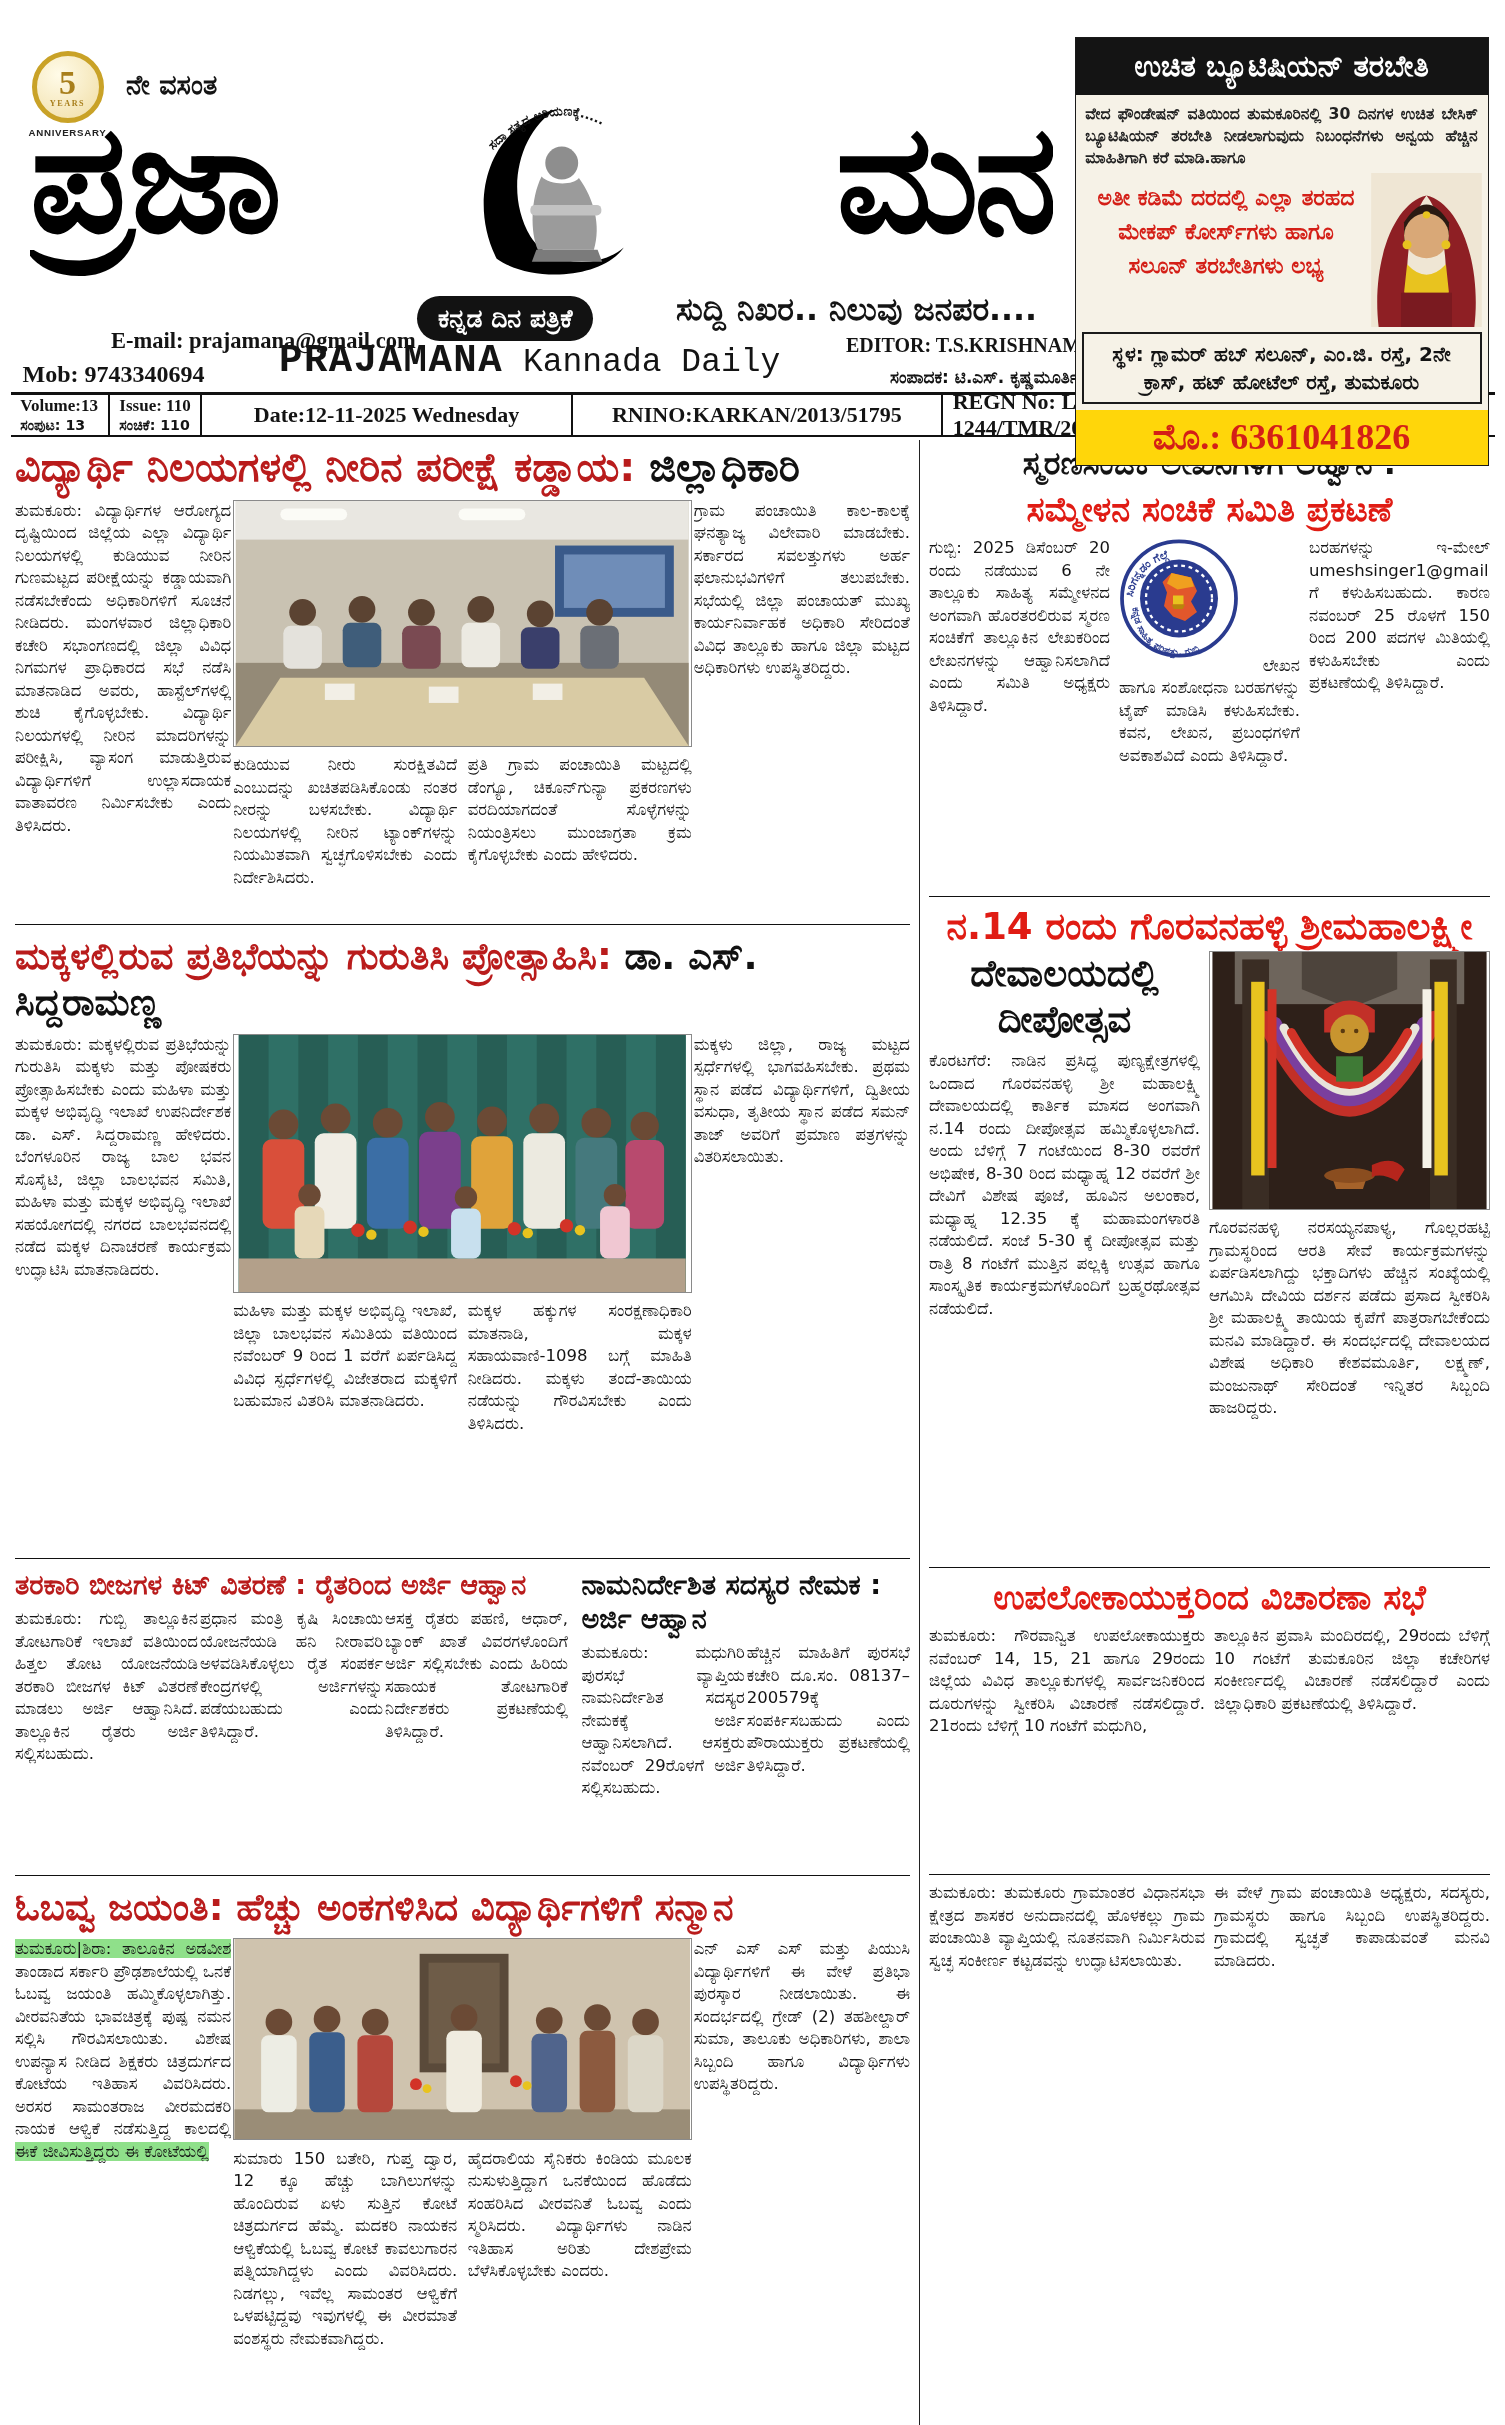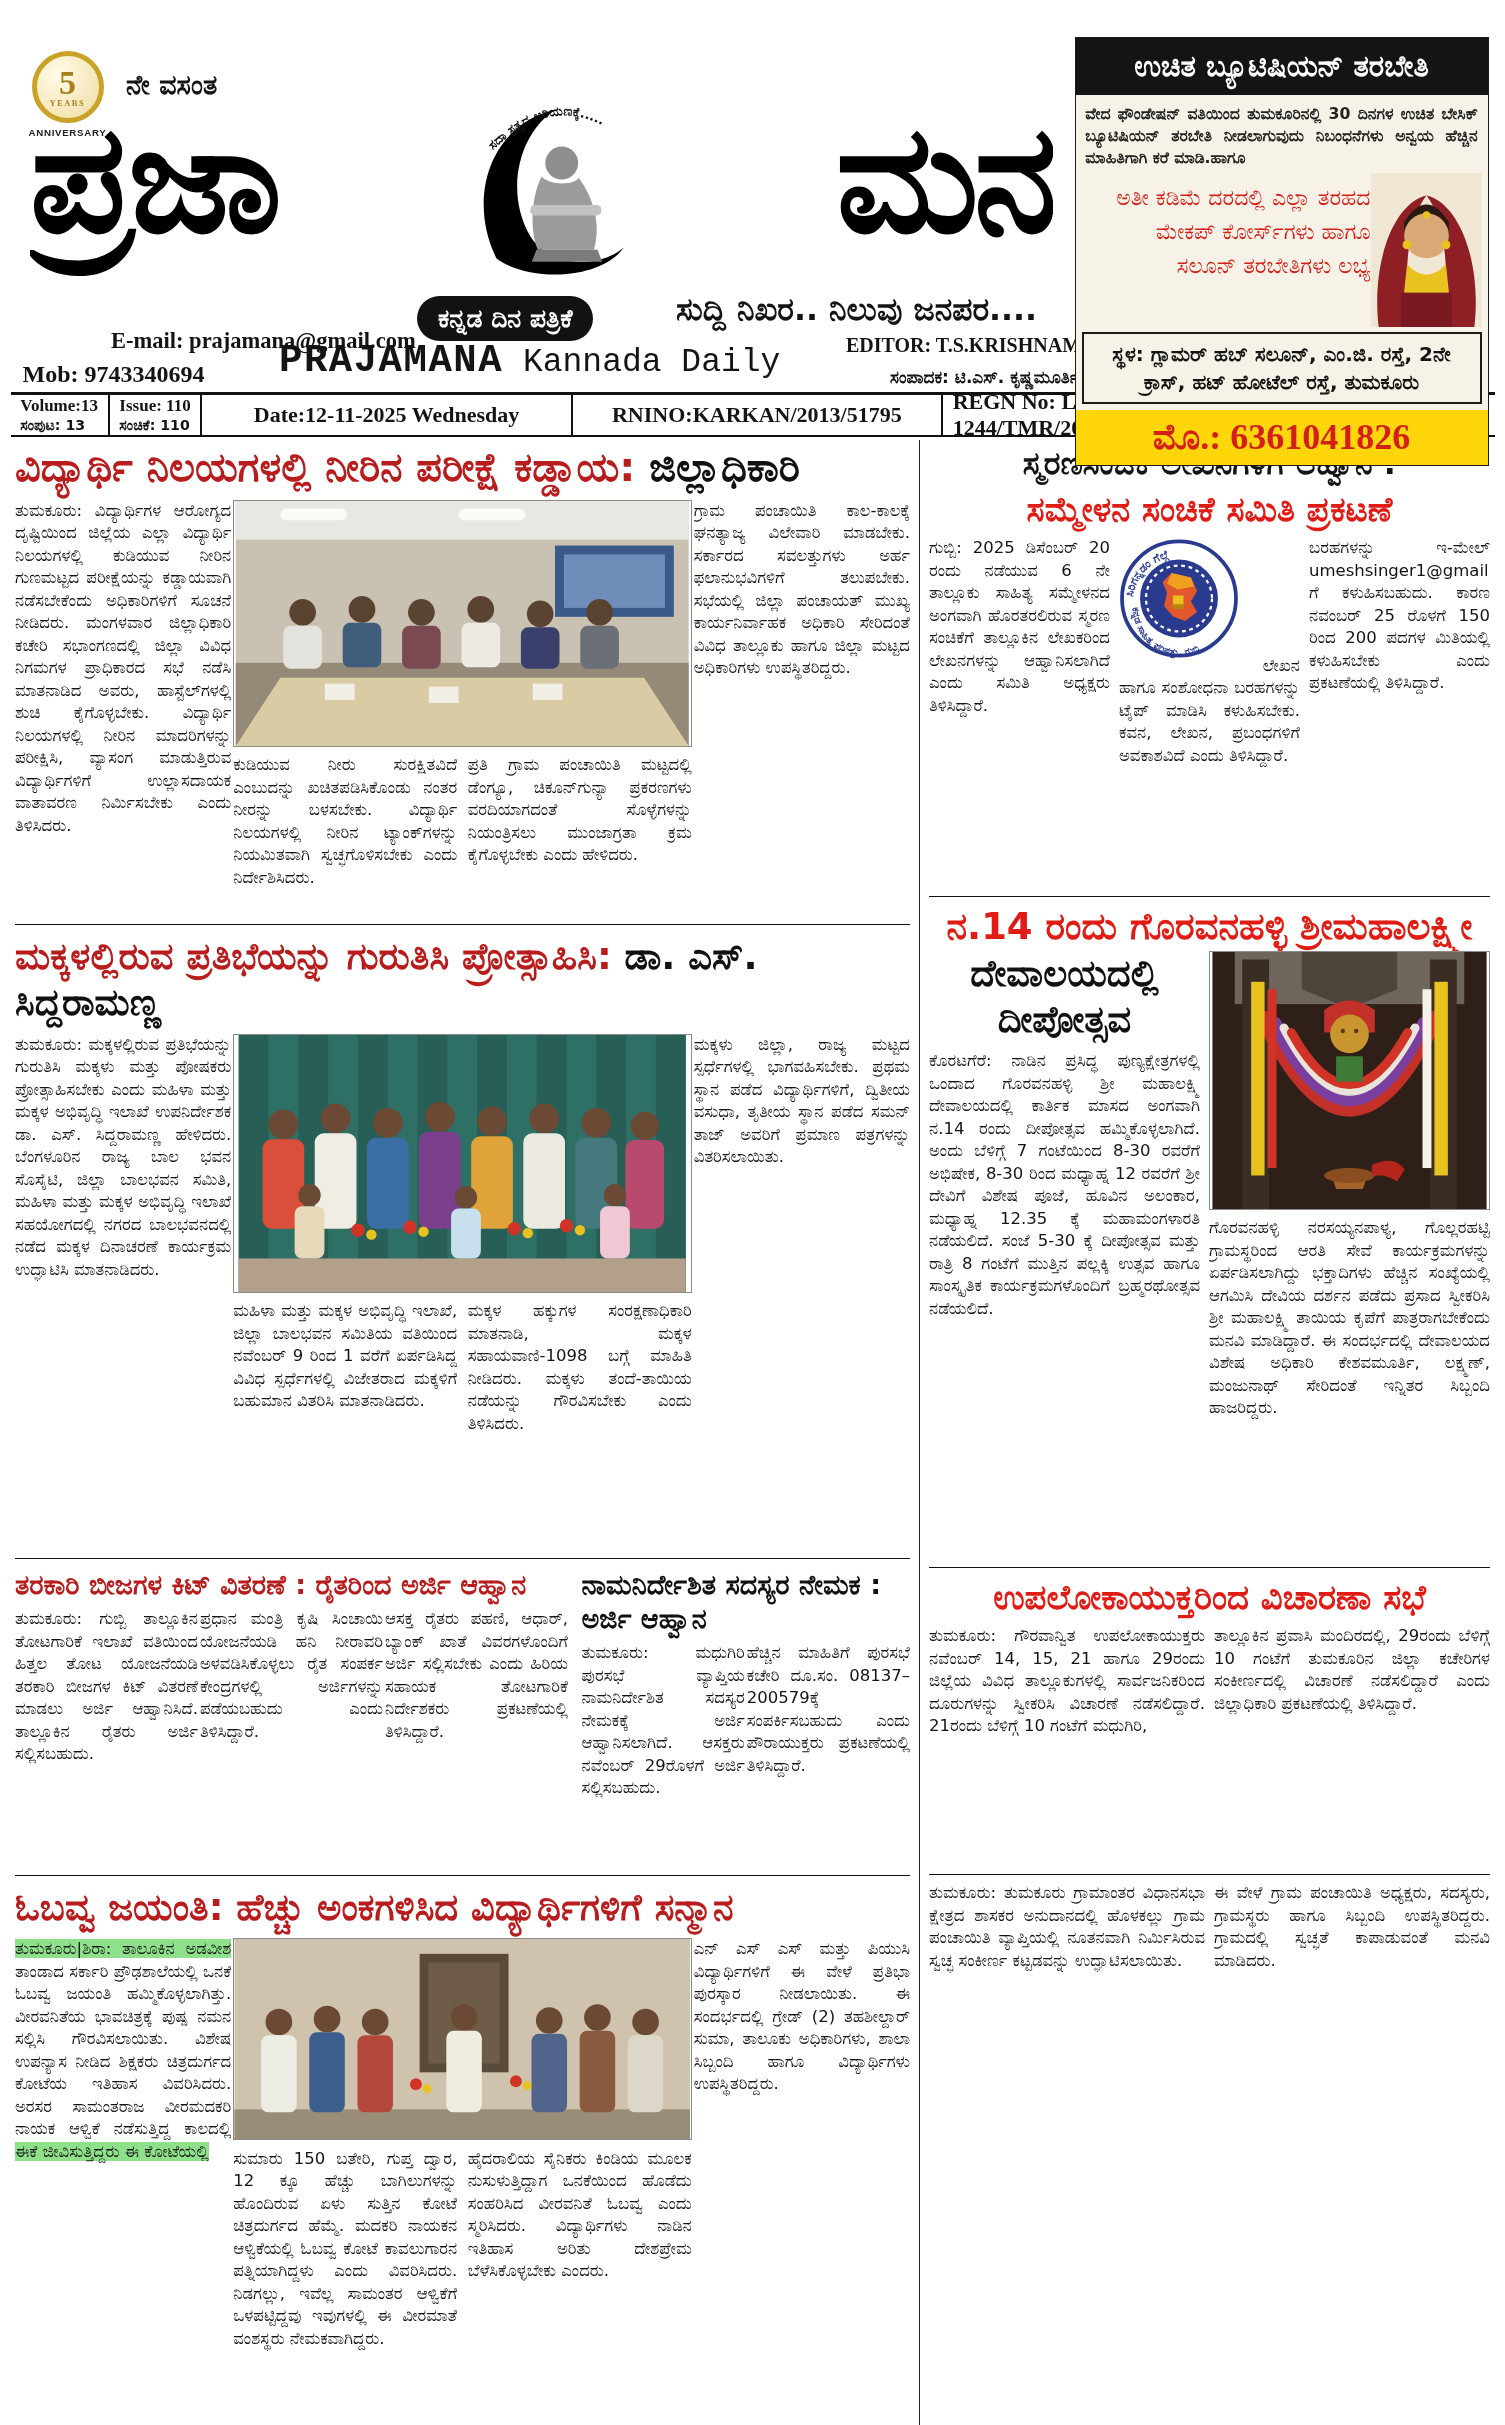--- a/index.html
+++ b/index.html
@@ -37,21 +37,21 @@
   .tagline { position:absolute; left:676px; top:291px; font-weight:bold; font-size:31.5px; }
   .eng-name { position:absolute; left:279px; top:339px; font-family:Liberation Mono, monospace; font-weight:bold; font-size:39px; letter-spacing:1.5px; white-space:nowrap; }
   .eng-sub  { font-weight:normal; font-size:33px; letter-spacing:0; }
   .editor-en { position:absolute; left:846px; top:334px; font:bold 20px "Liberation Serif", serif; }
   .editor-kn { position:absolute; left:890px; top:367px; font-weight:bold; font-size:17px; }
   
   .ad { position:absolute; right:16.5px; top:37px; width:414px; border:1.5px solid #1a1a1a; background:#f6f2e7; }
   .ad-header { background:#141414; color:#ffffff; text-align:center; font-weight:bold; font-size:29px; line-height:57px; }
   .ad-body { padding:7.5px 9.7px 3px; font-size:15.7px; line-height:22px; text-align:justify; font-weight:bold; color:#222; }
   .ad-flex { display:flex; padding:1.5px 6px 4.5px; }
-  .ad-highlights { flex:1; color:#d41f17; text-align:right; font-weight:normal; font-size:22px; line-height:34px; padding-top:7.5px; }
+  .ad-highlights { flex:1; color:#d41f17; text-align:center; font-weight:bold; font-size:22px; line-height:34px; padding-top:7.5px; }
   .ad-photo { width:111px; height:154px; flex:0 0 auto; }
   .ad-address { border:2.2px solid #1a1a1a; margin:0 6px 6px; text-align:center; font-weight:bold; font-size:20px; line-height:28px; padding:6px 3px; background:#f6f2e7; }
   .ad-phone { background:#ffd60a; color:#d41f17; text-align:center; font:bold 36px/55px "Liberation Serif", serif; }
   
   .infobar {
     display:flex; align-items:stretch; height:45px; margin:0 10.5px;
     border-top:3px solid #111; border-bottom:2.2px solid #111;
   }
   .ib-cell { padding:2.2px 9.7px; border-left:2.2px solid #111; display:flex; flex-direction:column; justify-content:center; }
   .ib-cell:first-child { border-left:none; }

